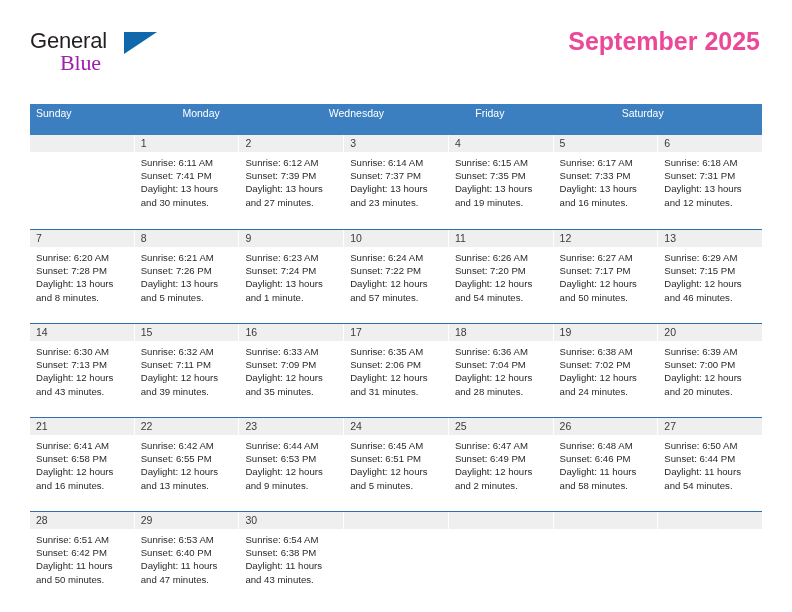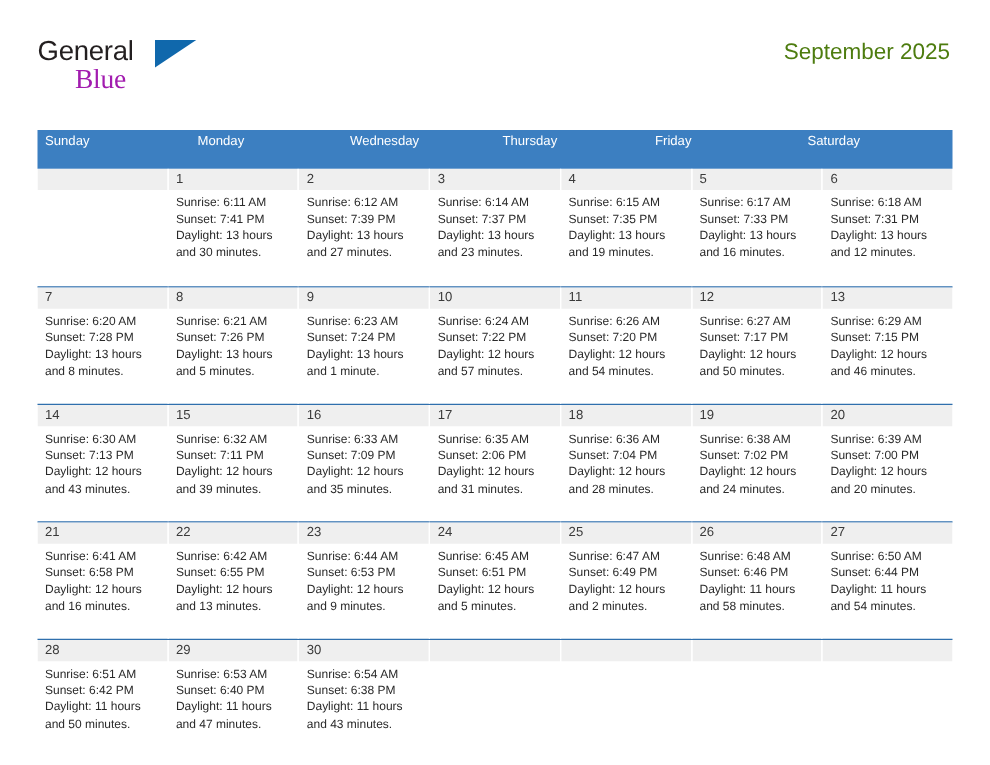--- a/index.html
+++ b/index.html
@@ -65,24 +65,24 @@
     border-left: 33px solid #1068ac;
     border-bottom: 22px solid transparent;
   }
 
   .title-block {
     text-align: right;
     flex: 0 0 auto;
     padding-top: 0px;
   }
   .cal-title {
-    font-size: 18px;
+    font-size: 25px;
     line-height: 30px;
-    color: #4d7c0f;
-    font-weight: normal;
+    color: #ec4899;
+    font-weight: bold;
     margin: 0;
     white-space: nowrap;
   }
   .cal-subtitle {
     font-size: 13px;
     line-height: 18px;
     color: #2b2b2b;
     margin: 6px 0 0 0;
     white-space: nowrap;
   }
@@ -176,21 +176,20 @@
       <div class="cal-title">September 2025</div>
     </div>
 
   </div>
 
   <div class="calendar">
     <div class="weekday-row" id="weekday-row">
         <div class="weekday-cell">Sunday</div>
         <div class="weekday-cell">Monday</div>
         <div class="weekday-cell">Wednesday</div>
-        <div class="weekday-cell">Thursday</div>
         <div class="weekday-cell">Friday</div>
         <div class="weekday-cell">Saturday</div>
       </div>
     <div id="weeks-container">
         <div class="week-row first">
           <div class="day-cell empty">
             <div class="day-number"></div>
             <div class="day-detail"></div>
           </div>
           <div class="day-cell">

